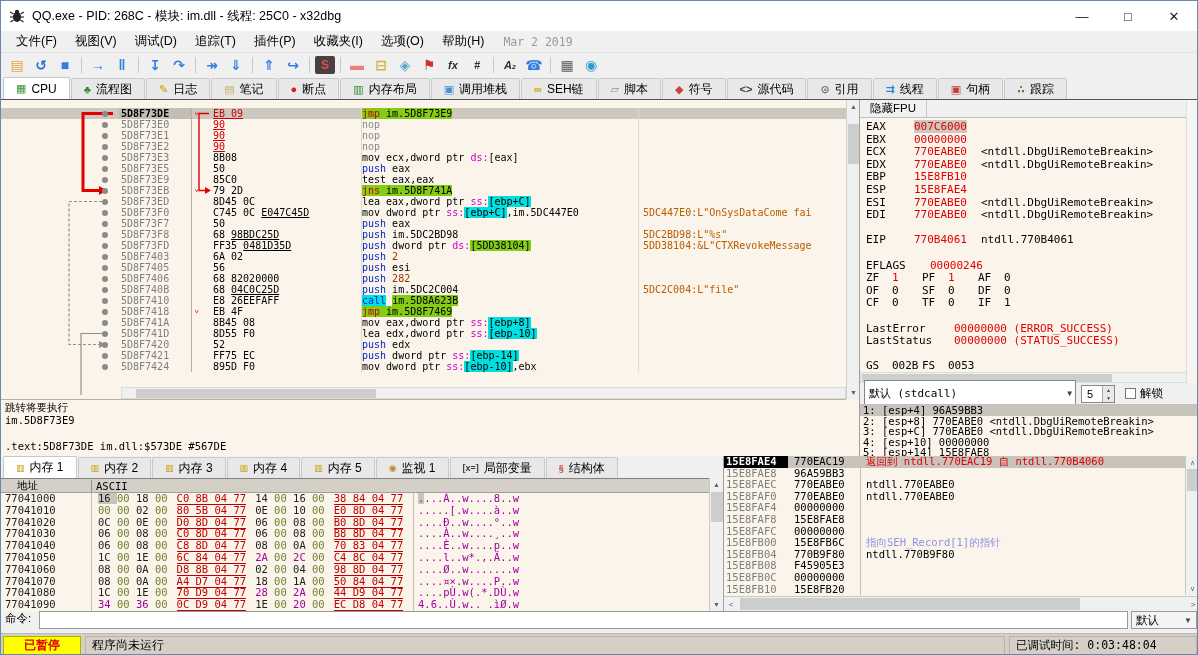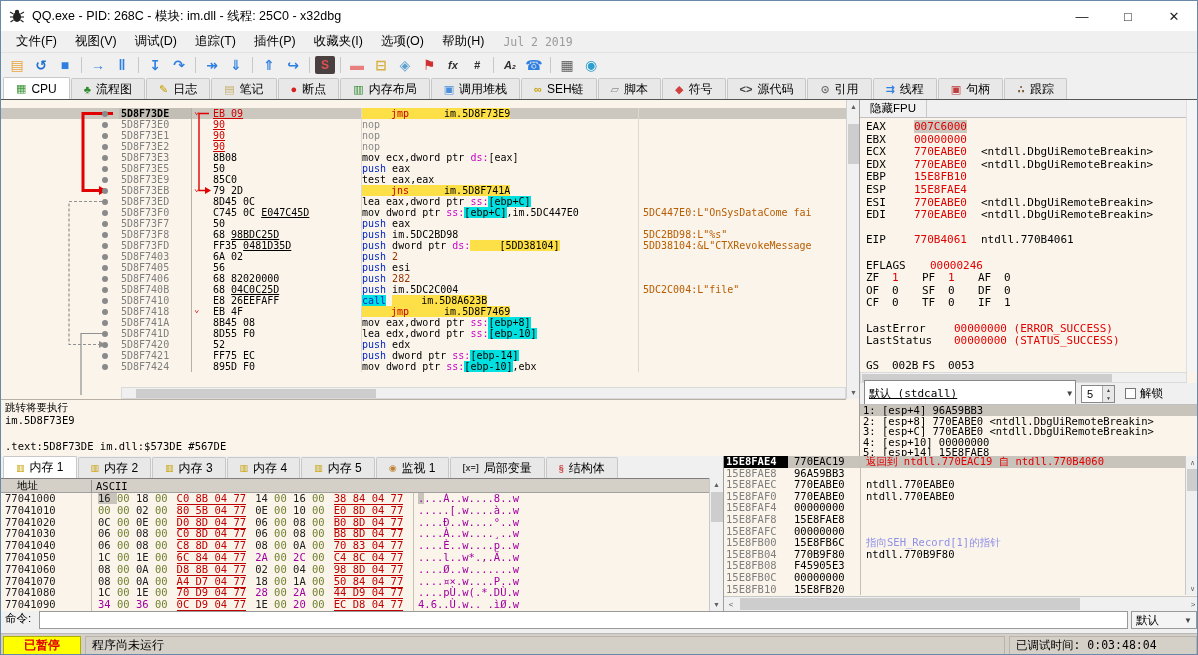--- a/index.html
+++ b/index.html
@@ -60,21 +60,21 @@
   .dbytes { width:170px; flex:none; padding-left:21px; position:relative; border-left:1px solid #B8B0A4; }
   .dbytes .mark { position:absolute; left:2px; top:-2px; color:#D00000; font-size:9px; }
   .dinstr { width:277px; flex:none; border-left:1px solid #E0D8CC; }
   .dcomm { flex:1; overflow:hidden; color:#B85C00; border-left:1px solid #E0D8CC; padding-left:4px; }
   .tk-j { color:#C80000; }
   .tk-b { color:#0028C8; }
   .tk-c { color:#0028C8; }
   .tk-g { color:#888; }
   .tk-seg { color:#C800C8; }
   .tk-n { color:#963200; }
-  .hy { background:#fde047;padding-left:29px; }
+  .hy { background:#84cc16; }
   .hc { background:#00E0E0; }
   .tk-rul { color:#D00000; text-decoration:underline; }
   .tk-ul { text-decoration:underline; }
   svg.jumps { position:absolute; pointer-events:none; }
 
   .disasm-hscroll { position:absolute; left:120px; top:287px; width:725px; height:12px;
     background:#F0F0F0; border:1px solid #DADADA; }
   .disasm-hscroll .thumb { position:absolute; left:14px; top:1px; width:240px; height:9px;
     background:#CDCDCD; }
   .disasm-vscroll { position:absolute; left:845px; top:0; width:13px; height:299px;
@@ -105,21 +105,21 @@
   .fl-v.red { color:#E00000; }
   .pair-n { display:inline-block; width:88px; }
   .reg-hscroll { position:absolute; left:0; top:272px; width:327px; height:11px; background:#F0F0F0;
     border:1px solid #DADADA; }
   .reg-hscroll .thumb { position:absolute; left:1px; top:1px; width:250px; height:8px; background:#CDCDCD; }
   .reg-vscroll { position:absolute; right:0; top:0; width:13px; height:272px; background:#F5F5F5;
     border-left:1px solid #E0E0E0; }
   .reg-controls { position:absolute; left:0; top:283px; width:340px; height:21px; background:#F0F0F0;
     display:flex; align-items:center; padding:0 4px; }
   .cc-select { width:212px; height:18px; background:#FFF; border:1px solid #888; display:flex;
-    align-items:center; padding:13px 4px; font-size:11px; font-family:"DejaVu Sans Mono",monospace; position:relative;text-decoration:underline; }
+    align-items:center; padding:13px 4px; font-size:11px; font-family:"DejaVu Sans Mono",monospace; position:relative; }
   .cc-select .arr { position:absolute; right:3px; font-size:8px; color:#444; }
   .spin { width:34px; height:18px; background:#FFF; border:1px solid #888; margin-left:5px;
     display:flex; align-items:center; padding-left:5px; font-size:11px; position:relative; }
   .spin .btns { position:absolute; right:0; top:0; width:12px; height:16px; display:flex;
     flex-direction:column; font-size:5px; color:#444; border-left:1px solid #AAA; }
   .spin .btns div { flex:1; display:flex; align-items:center; justify-content:center; background:#E8E8E8; }
   .chk { width:11px; height:11px; border:1px solid #777; background:#FFF; margin:0 4px 0 10px; }
   .chk-label { font-size:11.5px; }
   .args { position:absolute; left:0; top:304px; width:340px; height:53px; background:#FBF4EA;
     border-top:1px solid #C0C0C0; font-family:"DejaVu Sans Mono",monospace; font-size:10.5px;
@@ -220,21 +220,21 @@
 
 <div class="menubar" id="menubar">
     <div class="menu-item">文件(F)</div>
     <div class="menu-item">视图(V)</div>
     <div class="menu-item">调试(D)</div>
     <div class="menu-item">追踪(T)</div>
     <div class="menu-item">插件(P)</div>
     <div class="menu-item">收藏夹(I)</div>
     <div class="menu-item">选项(O)</div>
     <div class="menu-item">帮助(H)</div>
-    <span class="menu-date">Jul 2 2019</span>
+    <span class="menu-date">Mar 2 2019</span>
   </div>
 
 <div class="toolbar" id="toolbar">
     <span class="tb-icon" style="color: rgb(232, 163, 61);">▤</span>
     <span class="tb-icon" style="color: rgb(30, 111, 208);">↺</span>
     <span class="tb-icon" style="color: rgb(47, 127, 224);">■</span>
     <div class="tb-sep"></div>
     <span class="tb-icon" style="color: rgb(47, 127, 224);">→</span>
     <span class="tb-icon" style="color: rgb(47, 127, 224);">‖</span>
     <div class="tb-sep"></div>

